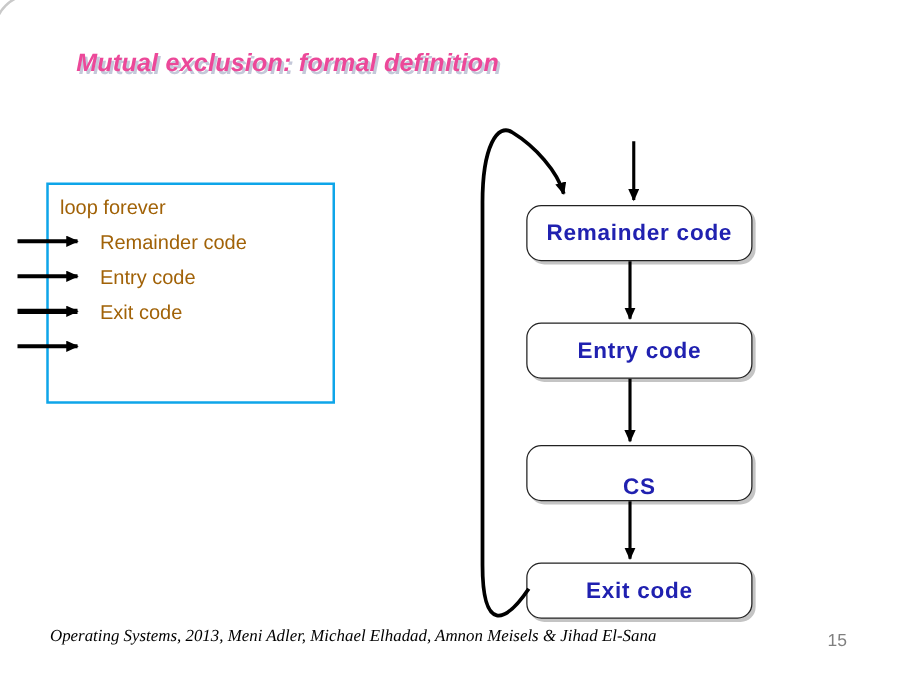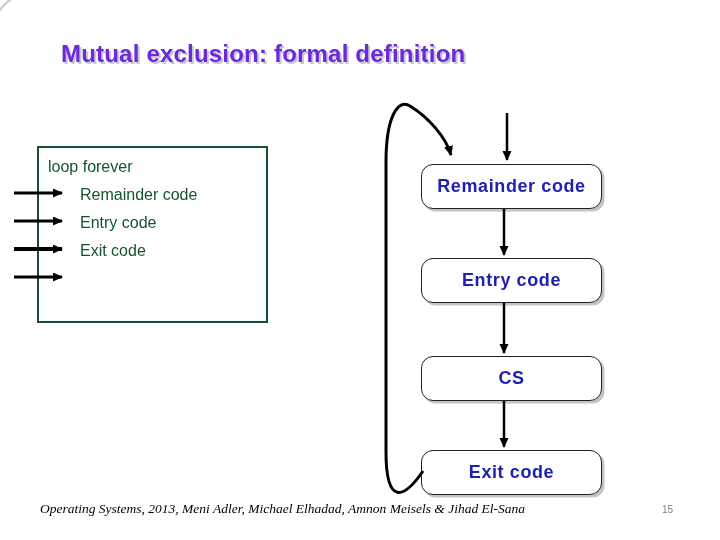--- a/index.html
+++ b/index.html
@@ -6,51 +6,51 @@
   .slide {
     position:relative; width:720px; height:540px; background:#ffffff;
     font-family:"Liberation Sans", sans-serif; overflow:hidden;
   }
   .corner-frame {
     position:absolute; left:-5px; top:-5px; width:780px; height:620px;
     border:2px solid #c9c9c9; border-radius:30px; pointer-events:none;
   }
   .title {
     position:absolute; left:61px; top:40px;
-    font-size:24px; font-weight:bold; 
-    color:#6d28d9; text-shadow:2px 2px 0 #c4c8d9; letter-spacing:0.2px;
+    font-size:20px; font-weight:bold; font-style:italic;
+    color:#ec4899; text-shadow:2px 2px 0 #c4c8d9; letter-spacing:0.2px;
     white-space:nowrap;
   }
   .code-box {
     position:absolute; left:37px; top:146px; width:231px; height:177px;
-    border:2px solid #14532d; box-sizing:border-box; background:#fff;
-    padding-top:5px; font-size:16px; color:#14532d;
+    border:2px solid #0ea5e9; box-sizing:border-box; background:#fff;
+    padding-top:5px; font-size:16px; color:#a16207;
   }
   .code-line { height:28px; line-height:28px; padding-left:9px; white-space:nowrap; }
   .code-line.indent { padding-left:41px; }
   .node {
     position:absolute; left:421px; width:181px; height:45px;
     border:1.5px solid #222; border-radius:12px; background:#fff;
     box-shadow:2.5px 2.5px 0 #c4c4c4;
     display:flex; align-items:center; justify-content:center;
     font-size:18px; font-weight:bold; color:#2021b0; letter-spacing:0.6px;
     white-space:nowrap; box-sizing:border-box;
   }
   .node-remainder { top:164px; }
   .node-entry     { top:258px; }
-  .node-cs        { top:356px; }
+  .node-cs        { top:356px;align-items:flex-end; }
   .node-exit      { top:450px; }
   .footer {
     position:absolute; left:40px; top:501px;
     font-family:"Liberation Serif", serif; font-style:italic;
     font-size:13.5px; color:#000000; white-space:nowrap;
   }
   .pagenum {
     position:absolute; left:662px; top:504px;
-    font-size:10px; color:#7f7f7f;
+    font-size:14px; color:#7f7f7f;
   }
   .arrow-layer {
     position:absolute; left:0; top:0; width:720px; height:540px;
     pointer-events:none; z-index:10;
   }
 </style>
 </head>
 <body>
 
 <div class="slide">

